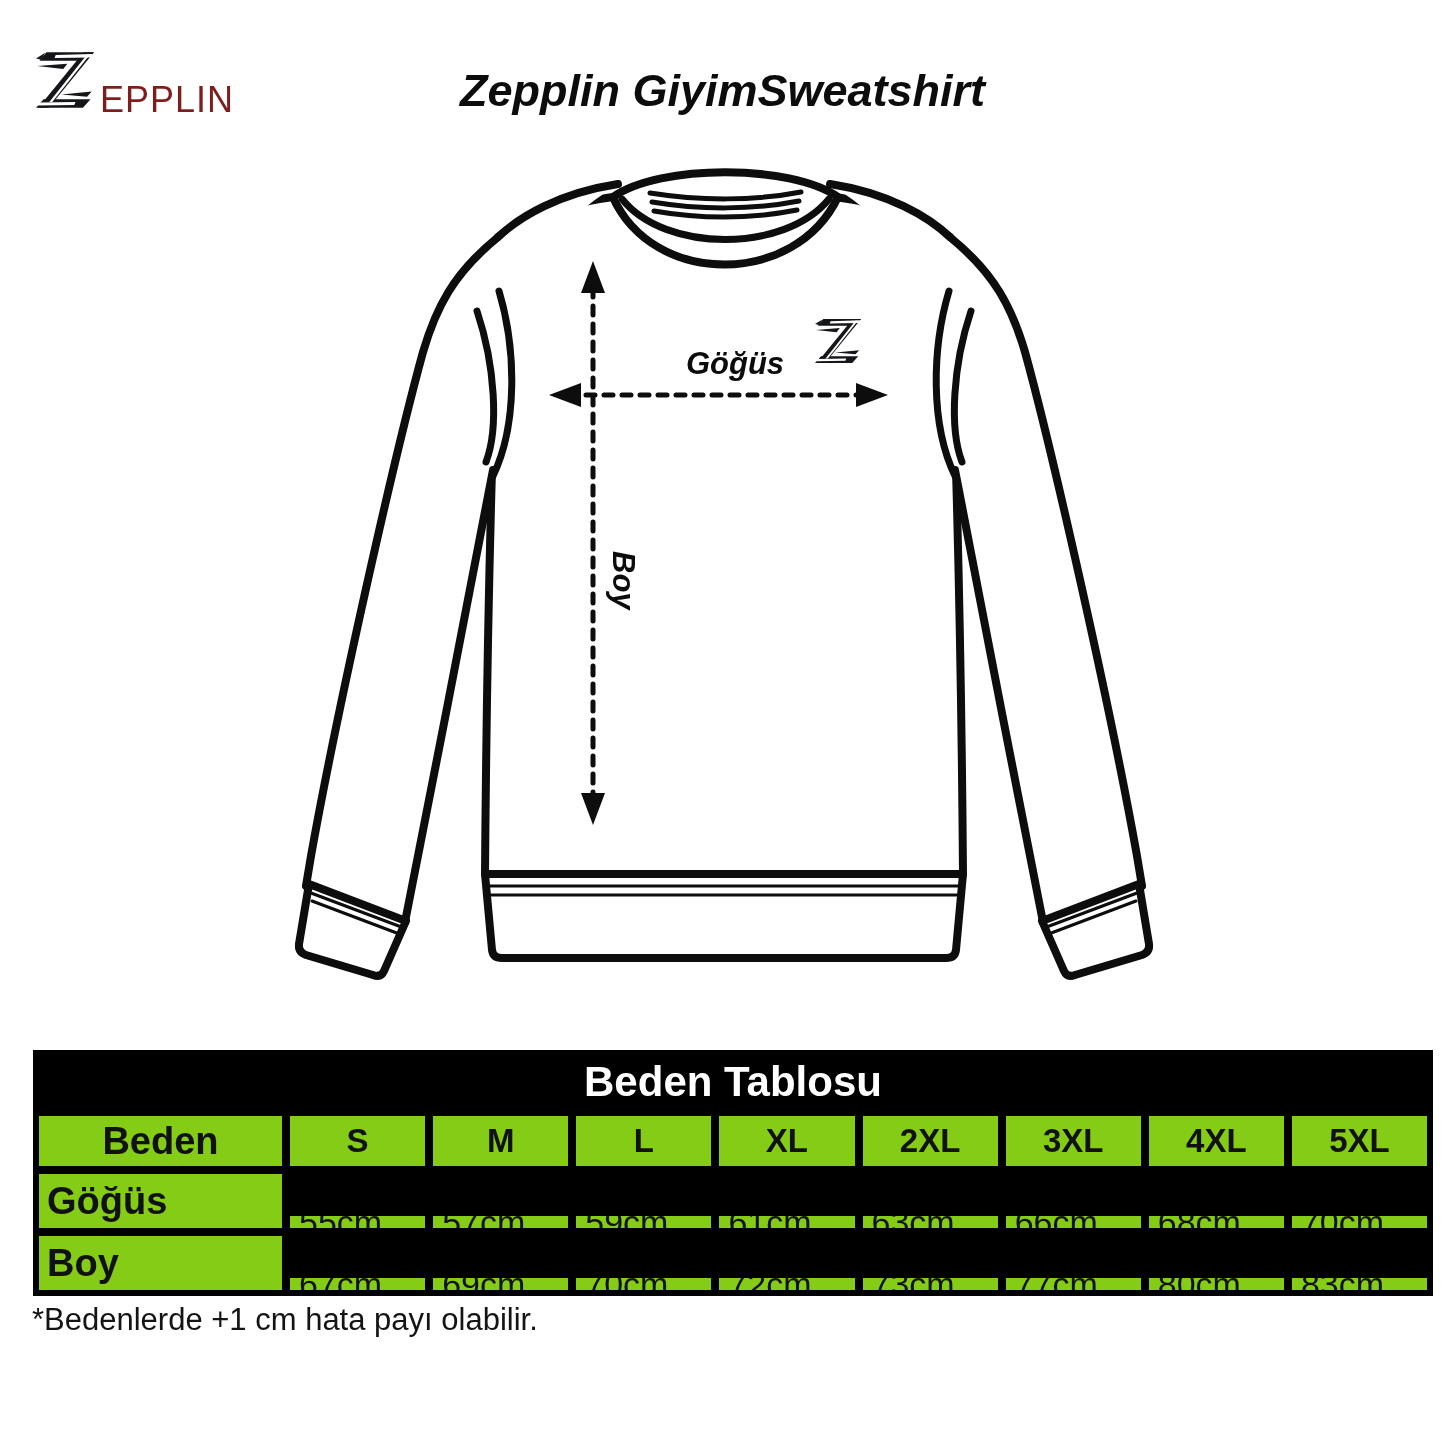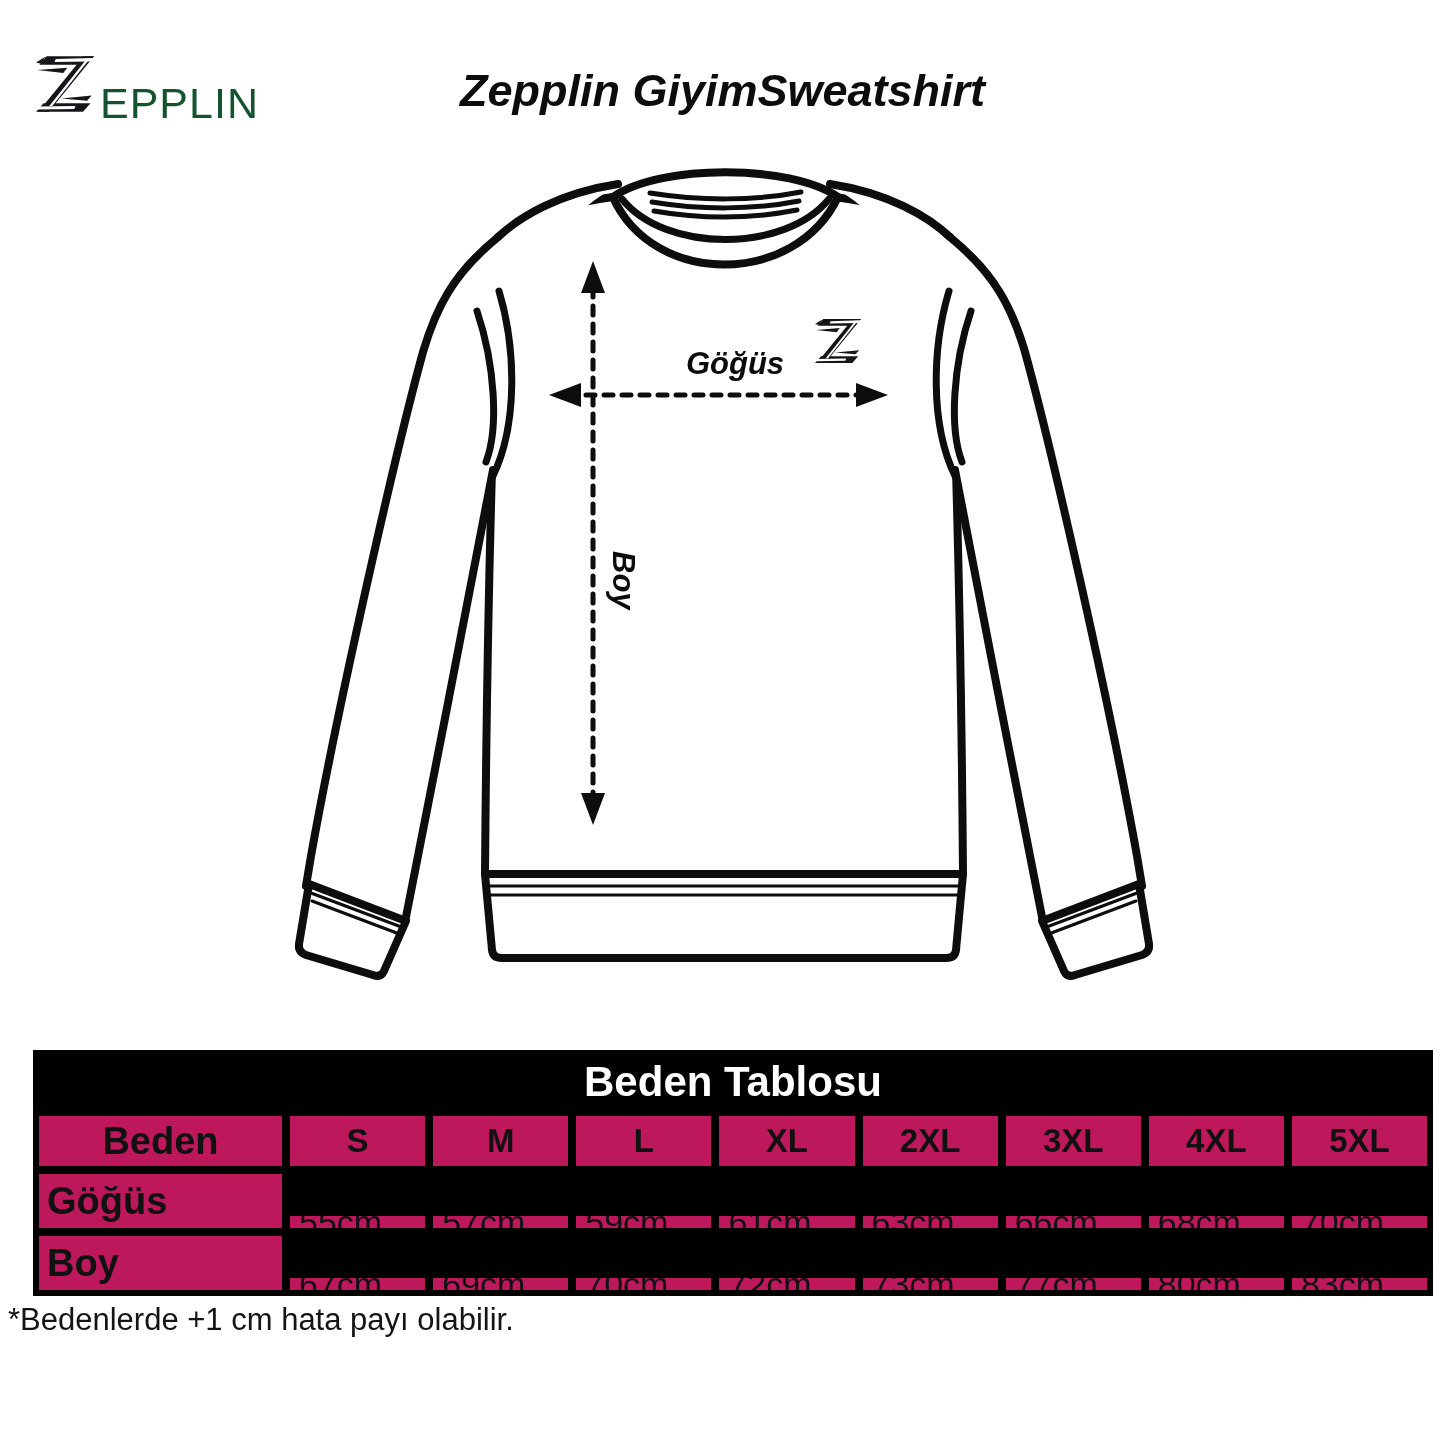--- a/index.html
+++ b/index.html
@@ -3,46 +3,46 @@
 <meta charset="utf-8">
 <style>
   html,body{margin:0;padding:0;}
   body{
     width:1445px;height:1445px;position:relative;background:#fff;overflow:hidden;
     font-family:"Liberation Sans", sans-serif;color:#111;
   }
   
   .logo{position:absolute;left:36px;top:42px;display:flex;align-items:center;gap:6px;}
   .logo svg{width:58px;height:58px;}
-  .logo-text{font-size:43px;font-weight:500;letter-spacing:1px;line-height:1;color:#14532d;margin-top:40px;}
+  .logo-text{font-size:36px;font-weight:500;letter-spacing:1px;line-height:1;color:#7f1d1d;margin-top:40px;}
   .page-title{position:absolute;left:0;top:68px;width:100%;text-align:center;
     font-style:italic;font-size:45px;line-height:1;color:#0c0c0c;}
   .page-title .t-reg{font-weight:600;margin-right:0;}
   .page-title .t-bold{font-weight:800;}
   
   .flat-svg{position:absolute;left:0;top:0;width:1445px;height:1445px;}
   .measure-label{position:absolute;font-style:italic;font-weight:600;color:#0c0c0c;}
   .label-chest{left:650px;top:346px;width:170px;text-align:center;font-size:31px;}
   .label-length{left:641px;top:551px;font-size:31px;transform:rotate(90deg);transform-origin:left top;white-space:nowrap;}
   
   .size-table{
     position:absolute;left:33px;top:1050px;width:1400px;background:#000;
     display:grid;grid-template-columns:243px repeat(8,1fr);
     grid-template-rows:52px 50px 54px 54px;gap:8px;padding:6px;box-sizing:border-box;
   }
   .st-title{grid-column:1 / -1;background:#000;color:#fff;display:flex;align-items:center;justify-content:center;
     font-size:42px;font-weight:700;}
-  .cell{background:#be185d;display:flex;align-items:center;overflow:hidden;}
+  .cell{background:#84cc16;display:flex;align-items:center;overflow:hidden;}
   .cell.center{justify-content:center;}
   .cell.h-first{font-size:38px;font-weight:700;}
   .cell.h-size{font-size:33px;font-weight:700;}
   .cell.row-label{font-size:38px;font-weight:700;padding-left:8px;}
   .cell.val{font-size:34px;font-weight:400;padding-left:9px;letter-spacing:0;margin-top:42px;}
   
-  .footnote{position:absolute;left:8px;top:1302px;font-size:31px;font-weight:400;color:#141414;}
+  .footnote{position:absolute;left:32px;top:1302px;font-size:31px;font-weight:400;color:#141414;}
 </style>
 </head>
 <body>
 
 <div class="logo">
   <svg viewBox="0 0 100 100" aria-hidden="true">
     <g fill="#15161a">
       <path d="M18 2 L100 2 L87 17 L6 17 Z"></path>
       <path d="M82 2 L100 2 L22 98 L4 98 Z"></path>
       <path d="M13 83 L94 83 L81 98 L0 98 Z"></path>

